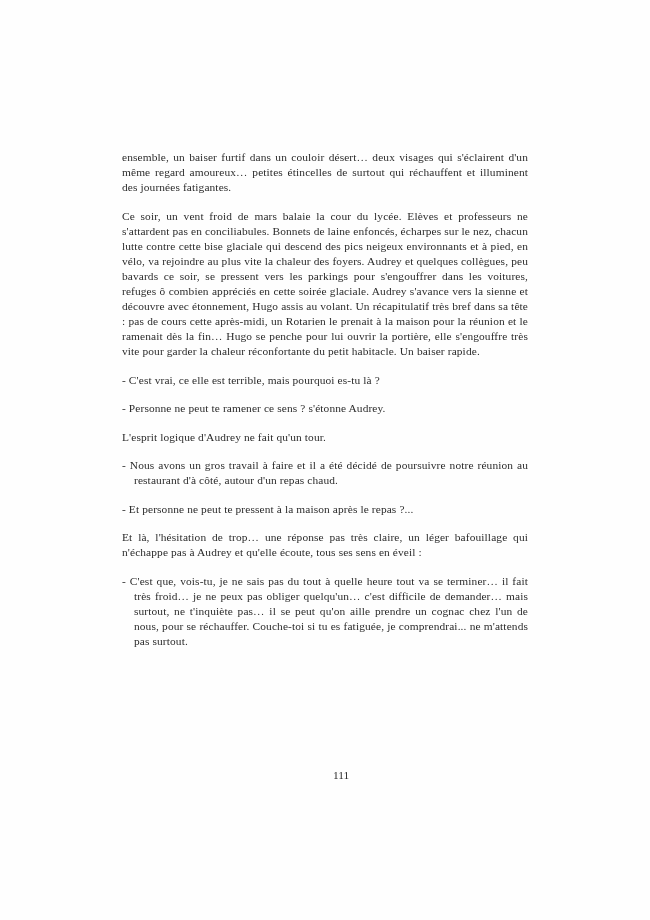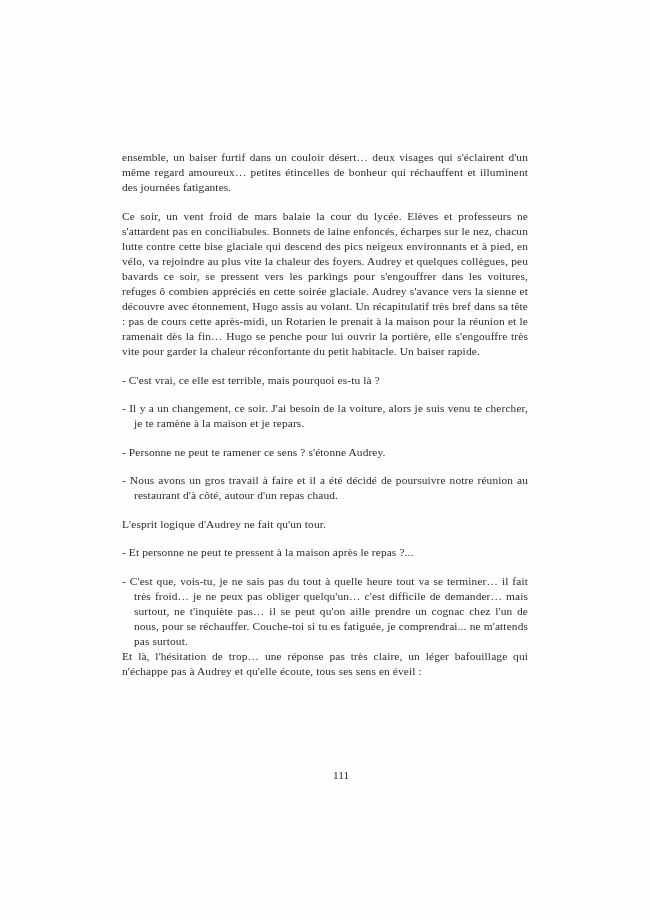--- a/index.html
+++ b/index.html
@@ -64,38 +64,37 @@
     font-family: "Liberation Serif", "DejaVu Serif", serif;
   }
 </style>
 </head>
 <body>
 
 <div class="page">
 
   <div class="text-block">
 
-    <p class="para">ensemble, un baiser furtif dans un couloir désert… deux visages qui s'éclairent d'un même regard amoureux… petites étincelles de bonheur qui réchauffent et illuminent des journées fatigantes.</p>
+    <p class="para">ensemble, un baiser furtif dans un couloir désert… deux visages qui s'éclairent d'un même regard amoureux… petites étincelles de surtout qui réchauffent et illuminent des journées fatigantes.</p>
 
     <p class="para">Ce soir, un vent froid de mars balaie la cour du lycée. Elèves et professeurs ne s'attardent pas en conciliabules. Bonnets de laine enfoncés, écharpes sur le nez, chacun lutte contre cette bise glaciale qui descend des pics neigeux environnants et à pied, en vélo, va rejoindre au plus vite la chaleur des foyers. Audrey et quelques collègues, peu bavards ce soir, se pressent vers les parkings pour s'engouffrer dans les voitures, refuges ô combien appréciés en cette soirée glaciale. Audrey s'avance vers la sienne et découvre avec étonnement, Hugo assis au volant. Un récapitulatif très bref dans sa tête : pas de cours cette après-midi, un Rotarien le prenait à la maison pour la réunion et le ramenait dès la fin… Hugo se penche pour lui ouvrir la portière, elle s'engouffre très vite pour garder la chaleur réconfortante du petit habitacle. Un baiser rapide.</p>
 
 
     <p class="para dialogue">- C'est vrai, ce elle est terrible, mais pourquoi es-tu là ?</p>
 
-    <p class="para dialogue">- Il y a un changement, ce soir. J'ai besoin de la voiture, alors je suis venu te chercher, je te ramène à la maison et je repars.</p>
 
     <p class="para dialogue">- Personne ne peut te ramener ce sens ? s'étonne Audrey.</p>
 
+    <p class="para">L'esprit logique d'Audrey ne fait qu'un tour.</p>
+
     <p class="para dialogue">- Nous avons un gros travail à faire et il a été décidé de poursuivre notre réunion au restaurant d'à côté, autour d'un repas chaud.</p>
-
-    <p class="para">L'esprit logique d'Audrey ne fait qu'un tour.</p>
 
     <p class="para dialogue">- Et personne ne peut te pressent à la maison après le repas ?...</p>
 
+    <p class="para">Et là, l'hésitation de trop… une réponse pas très claire, un léger bafouillage qui n'échappe pas à Audrey et qu'elle écoute, tous ses sens en éveil :</p>
+
     <p class="para dialogue last">- C'est que, vois-tu, je ne sais pas du tout à quelle heure tout va se terminer… il fait très froid… je ne peux pas obliger quelqu'un… c'est difficile de demander… mais surtout, ne t'inquiète pas… il se peut qu'on aille prendre un cognac chez l'un de nous, pour se réchauffer. Couche-toi si tu es fatiguée, je comprendrai...  ne m'attends pas surtout.</p>
-
-    <p class="para">Et là, l'hésitation de trop… une réponse pas très claire, un léger bafouillage qui n'échappe pas à Audrey et qu'elle écoute, tous ses sens en éveil :</p>
 
   </div>
 
   <div class="folio">111</div>
 
 </div>
 
 </body></html>

